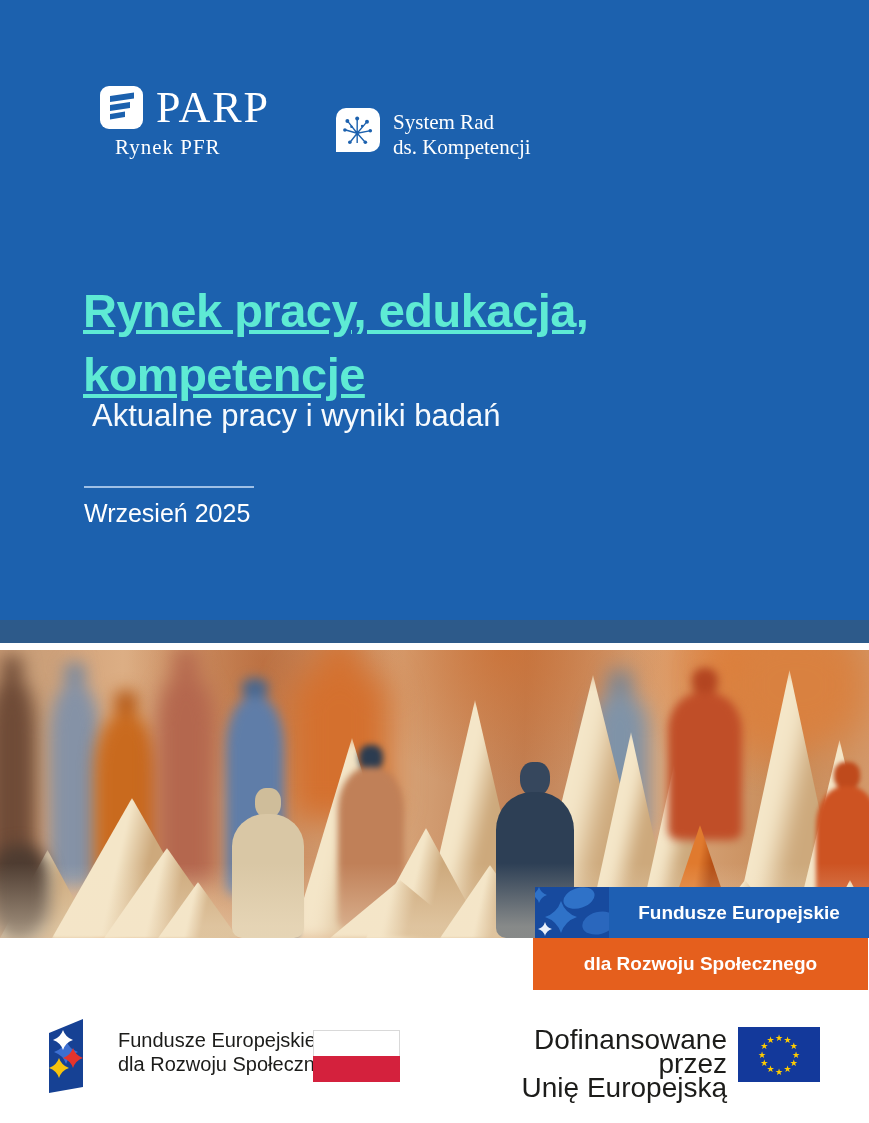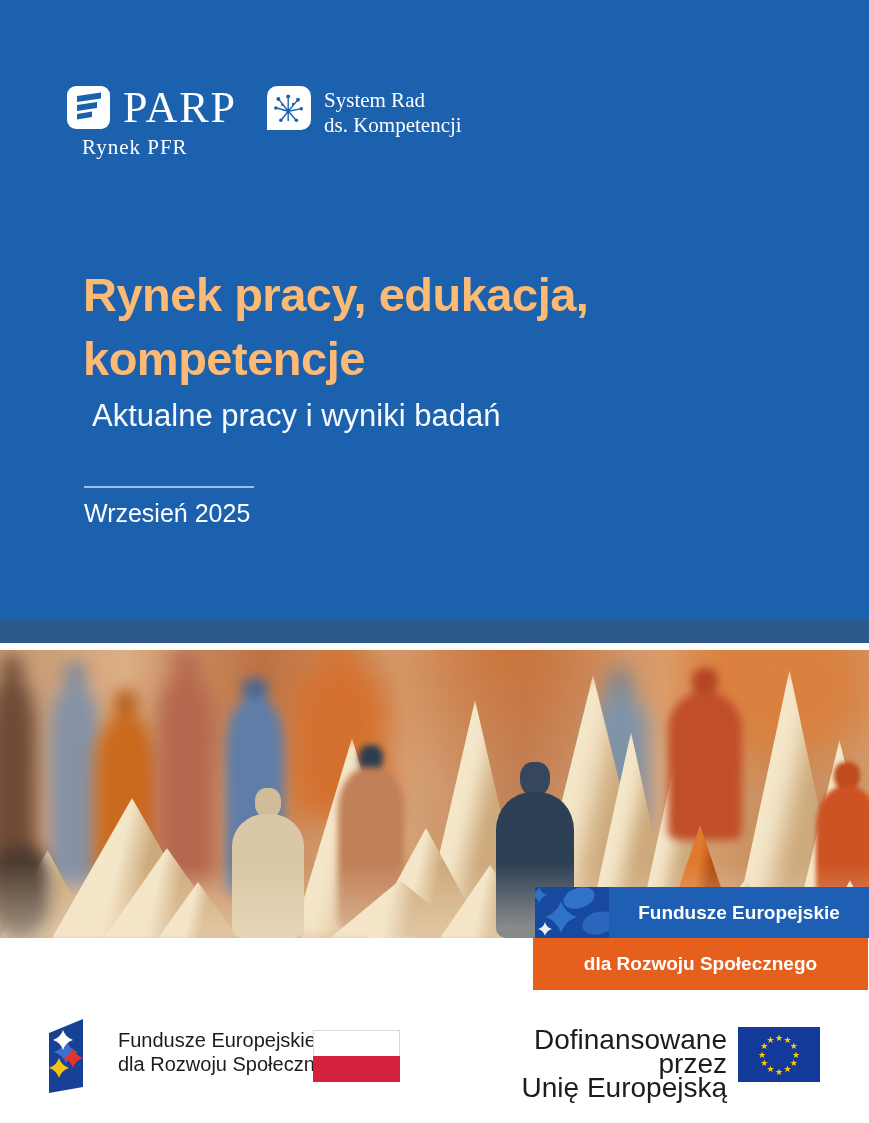--- a/index.html
+++ b/index.html
@@ -1,33 +1,33 @@
 <!DOCTYPE html>
 <html><head>
 <meta charset="utf-8">
 <style>
   html,body{margin:0;padding:0;background:#ffffff;}
   .page{position:relative;width:869px;height:1123px;margin:0 auto;background:#ffffff;overflow:hidden;
         font-family:"Liberation Sans",sans-serif;}
   
   .hero{position:absolute;left:0;top:0;width:869px;height:620px;background:#1c61ae;}
-  .logos{position:absolute;left:67px;top:86px;display:flex;align-items:flex-start;}
+  .logos{position:absolute;left:100px;top:86px;display:flex;align-items:flex-end;}
   .parp{display:flex;flex-direction:column;}
   .parp-top{display:flex;align-items:flex-start;}
   .parp-badge{width:43px;height:43px;background:#ffffff;border-radius:9px;flex:none;}
   .parp-word{font-family:"Liberation Serif",serif;color:#ffffff;font-size:44px;line-height:43px;
              letter-spacing:2px;margin-left:13px;font-weight:400;}
   .parp-sub{font-family:"Liberation Serif",serif;color:#ffffff;font-size:21px;margin:6px 0 0 15px;letter-spacing:1px;}
-  .srk{display:flex;align-items:flex-start;margin-left:30px;}
+  .srk{display:flex;align-items:flex-start;margin-left:66px;}
   .srk-badge{width:44px;height:44px;background:#ffffff;border-radius:10px 10px 10px 0;flex:none;
              display:flex;align-items:center;justify-content:center;}
   .srk-label{font-family:"Liberation Serif",serif;color:#ffffff;font-size:21px;line-height:25px;
              margin-left:13px;margin-top:2px;white-space:pre-line;}
-  .title{position:absolute;left:83px;top:232px;width:720px;color:#fdba74;font-size:47px;line-height:64px;
-         font-weight:700;letter-spacing:-.5px;white-space:pre-line;}
+  .title{position:absolute;left:83px;top:248px;width:720px;color:#5eead4;font-size:47px;line-height:64px;
+         font-weight:700;letter-spacing:-.5px;white-space:pre-line;text-decoration:underline;}
   .subtitle{position:absolute;left:92px;top:398px;color:#f6fafd;font-size:31px;font-weight:400;}
   .rule{position:absolute;left:84px;top:486px;width:170px;height:2px;background:#9fc0e6;}
   .date{position:absolute;left:84px;top:499px;color:#ffffff;font-size:25px;}
   
   .dark-strip{position:absolute;left:0;top:620px;width:869px;height:23px;background:#2d5a8a;}
   
   .photo{position:absolute;left:0;top:650px;width:869px;height:288px;overflow:hidden;
     background:
       radial-gradient(160px 180px at 85% 6%,rgba(226,122,50,.9),rgba(226,122,50,0) 70%),
       radial-gradient(220px 200px at 58% 0%,rgba(206,108,44,.65),rgba(206,108,44,0) 72%),

